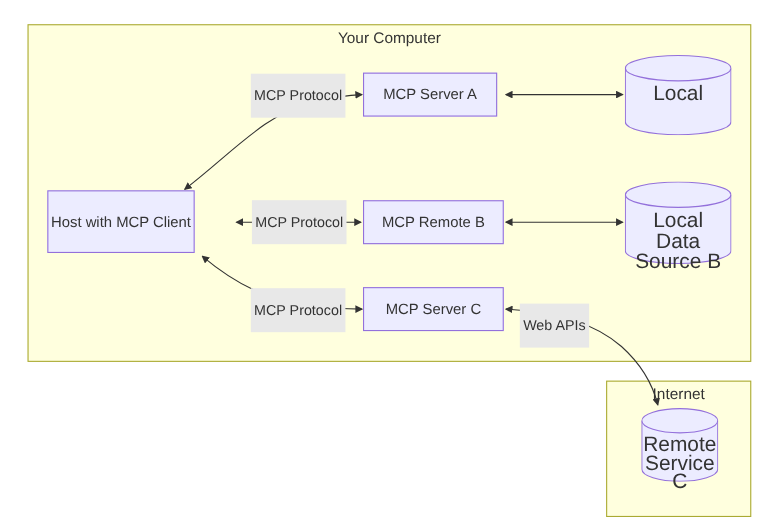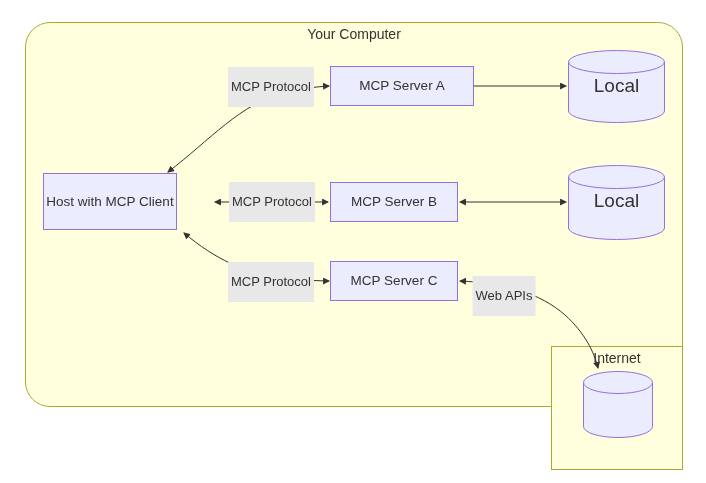--- a/index.html
+++ b/index.html
@@ -13,37 +13,37 @@
   }
   html,body{margin:0;padding:0;background:#ffffff;}
   .canvas{
     position:relative;width:706px;height:483px;background:#ffffff;overflow:hidden;
     font-family:"Liberation Sans",sans-serif;color:var(--text);
   }
   .cluster{
     position:absolute;background:var(--cluster-fill);
     border:1px solid var(--cluster-border);box-sizing:border-box;z-index:1;
   }
-  .cluster-your-computer{left:25px;top:22px;width:658px;height:385px;border-radius:25px;}
+  .cluster-your-computer{left:25px;top:22px;width:658px;height:307px;}
   .cluster-internet{left:551px;top:346px;width:132px;height:124px;}
   .cluster-label{
     position:absolute;top:3px;left:0;width:100%;text-align:center;
     font-size:14px;line-height:17px;color:var(--text);
   }
   .edges{position:absolute;left:0;top:0;width:706px;height:483px;z-index:2;pointer-events:none;}
   .edge{fill:none;stroke:var(--edge);stroke-width:1px;}
   .arrowhead{fill:var(--edge);stroke:none;}
   .node{
     position:absolute;background:var(--node-fill);border:1px solid var(--node-border);
     box-sizing:border-box;z-index:3;display:flex;flex-direction:column;
     align-items:center;justify-content:center;text-align:center;
     font-size:13.5px;line-height:18px;color:var(--text);
   }
   .node-host{left:43px;top:173px;width:134px;height:57px;}
-  .node-server-a{left:330px;top:66px;width:144px;height:40px;}
+  .node-server-a{left:330px;top:66px;width:122px;height:40px;}
   .node-server-b{left:330px;top:182px;width:128px;height:40px;}
   .node-server-c{left:330px;top:261px;width:128px;height:40px;text-align:right;}
   .cylinder{position:absolute;z-index:3;}
   .cyl-a{left:568px;top:50px;width:97px;height:73px;}
   .cyl-b{left:568px;top:165px;width:97px;height:75px;}
   .cyl-remote{left:583px;top:371px;width:70px;height:67px;}
   .cylinder svg{position:absolute;left:0;top:0;}
   .cyl-shape{fill:var(--node-fill);stroke:var(--node-border);stroke-width:1px;}
   .cyl-text{
     position:absolute;left:0;width:100%;text-align:center;
@@ -87,21 +87,21 @@
     <path class="edge" d="M460,281 C505,283 540,293 565,315 C585,333 594,352 598,368" marker-start="url(#arr)" marker-end="url(#arr)"></path>
   </svg>
 
   <div class="node node-host">
     <div>Host with MCP Client</div>
   </div>
   <div class="node node-server-a">
     <div>MCP Server A</div>
   </div>
   <div class="node node-server-b">
-    <div>MCP Server B</div>
+    <div>MCP Remote B</div>
   </div>
   <div class="node node-server-c">
     <div>MCP Server C</div>
   </div>
 
   <div class="cylinder cyl-a">
     <svg width="97" height="73" viewBox="0 0 97 73">
       <path class="cyl-shape" d="M0.5,12 V61 a48,11.5 0 0 0 96,0 V12"></path>
       <ellipse class="cyl-shape" cx="48.5" cy="12" rx="48" ry="11.5"></ellipse>
     </svg>
@@ -110,28 +110,33 @@
     </div>
   </div>
 
   <div class="cylinder cyl-b">
     <svg width="97" height="75" viewBox="0 0 97 75">
       <path class="cyl-shape" d="M0.5,12 V63 a48,11.5 0 0 0 96,0 V12"></path>
       <ellipse class="cyl-shape" cx="48.5" cy="12" rx="48" ry="11.5"></ellipse>
     </svg>
     <div class="cyl-text">
       <div>Local</div>
+      <div>Data Source B</div>
     </div>
   </div>
 
   <div class="cylinder cyl-remote">
     <svg width="70" height="67" viewBox="0 0 70 67">
       <path class="cyl-shape" d="M0.5,11.5 V55.5 a34.5,11 0 0 0 69,0 V11.5"></path>
       <ellipse class="cyl-shape" cx="35" cy="11.5" rx="34.5" ry="11"></ellipse>
     </svg>
+    <div class="cyl-text">
+      <div>Remote</div>
+      <div>Service C</div>
+    </div>
   </div>
 
   <div class="edge-label lbl-protocol-a">MCP Protocol</div>
   <div class="edge-label lbl-protocol-b">MCP Protocol</div>
   <div class="edge-label lbl-protocol-c">MCP Protocol</div>
   <div class="edge-label lbl-web-apis">Web APIs</div>
 
 </div>
 
 </body></html>

